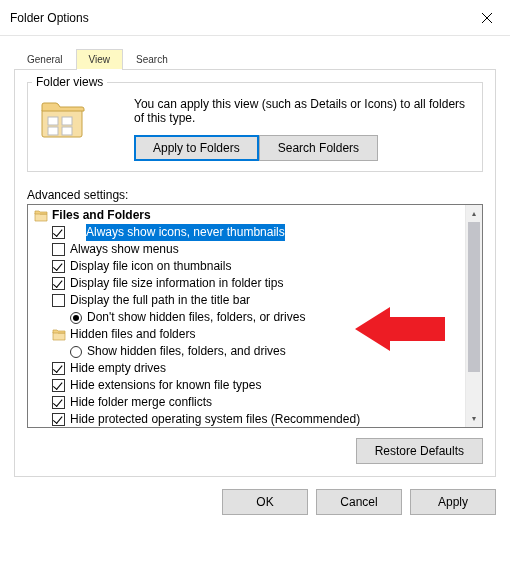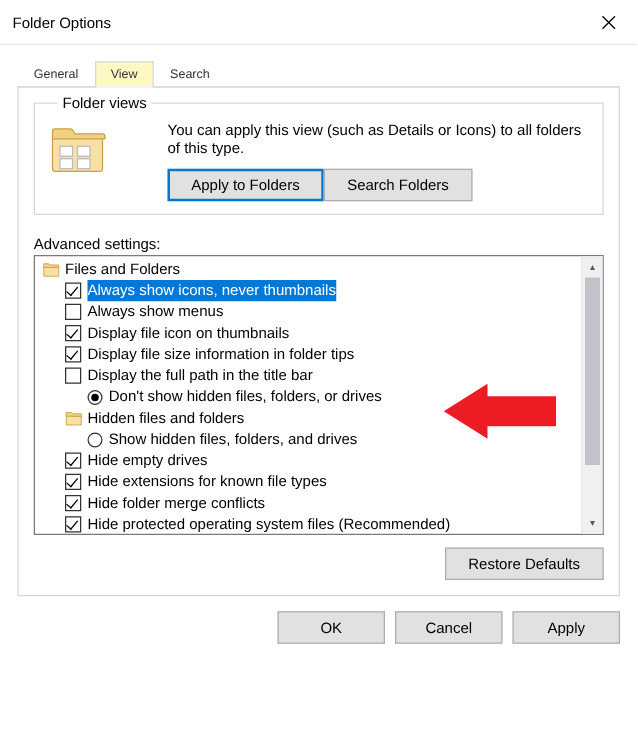--- a/index.html
+++ b/index.html
@@ -67,21 +67,21 @@
     }
     .groupbox {
       border: 1px solid #d7d7d7;
       padding: 14px 10px 10px 10px;
       position: relative;
       margin-bottom: 16px;
     }
     .groupbox-title {
       position: absolute;
       top: -8px;
-      left: 18px;
+      left: 4px;
       background: #fff;
       padding: 0 4px;
       font-size: 12px;
       color: #000;
       text-align: right;
     }
     .folder-views-inner {
       display: flex;
       gap: 12px;
     }
@@ -254,29 +254,29 @@
             <button class="btn default-btn">Apply to Folders</button>
             <button class="btn">Search Folders</button>
           </div>
         </div>
       </div>
     </div>
 
     <div class="adv-label">Advanced settings:</div>
     <div class="adv-box">
       <div class="tree">
-        <div class="tree-row" style="padding-left:6px;">
+        <div class="tree-row" style="padding-left:6px;font-weight:bold;">
           <svg class="small-folder" viewBox="0 0 14 14">
               <path d="M1 4 L1 12 L13 12 L13 5 L6 5 L5 4 Z" fill="#f7dfa6" stroke="#c8a245" stroke-width="0.7"></path>
               <path d="M1 4 L1 2 L5 2 L6 3 L13 3 L13 5 L1 5 Z" fill="#f3d183" stroke="#c8a245" stroke-width="0.7"></path>
             </svg>
           <span>Files and Folders</span>
         </div>
 
-        <div class="tree-row" style="padding-left:24px;">
+        <div class="tree-row" style="padding-left:24px;gap:16px;">
           <span class="chk checked"></span>
           <span class="row-label highlight">Always show icons, never thumbnails</span>
         </div>
         <div class="tree-row" style="padding-left:24px;">
           <span class="chk"></span>
           <span class="row-label">Always show menus</span>
         </div>
         <div class="tree-row" style="padding-left:24px;">
           <span class="chk checked"></span>
           <span class="row-label">Display file icon on thumbnails</span>

